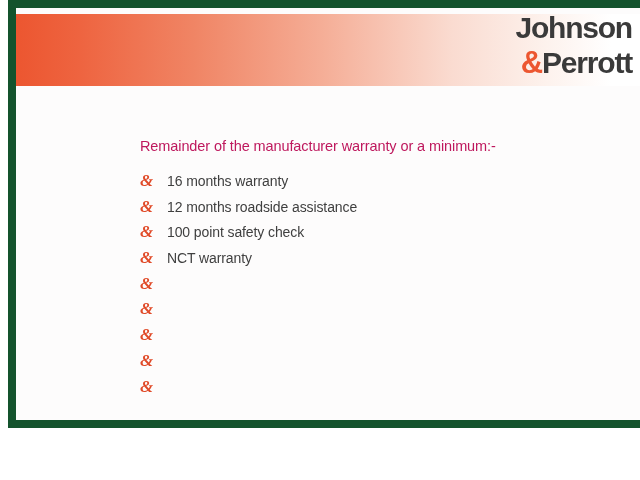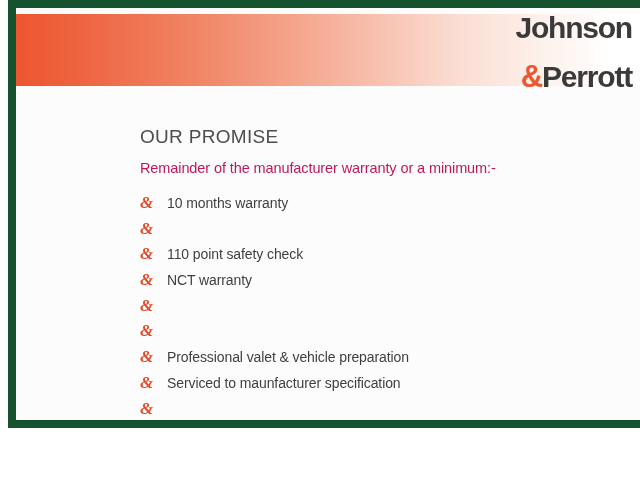--- a/index.html
+++ b/index.html
@@ -57,21 +57,21 @@
   .logo-line {
     display: block;
     font-family: "Liberation Sans", sans-serif;
     font-weight: bold;
     font-size: 30px;
     letter-spacing: -1.2px;
     color: #3A3A3A;
     white-space: nowrap;
   }
   #logo-top { margin-top: 1px; }
-  #logo-bottom { margin-top: 18px; }
+  #logo-bottom { margin-top: 4px; }
   .logo-amp {
     color: #EC5630;
     font-size: 31px;
     font-weight: bold;
   }
 
   
   #content {
     position: absolute;
     left: 124px;
@@ -131,52 +131,50 @@
 <div id="card">
 
   <div id="header-band"></div>
 
   <div id="logo">
     <span class="logo-line" id="logo-top">Johnson</span>
     <span class="logo-line" id="logo-bottom"><span class="logo-amp">&amp;</span><span>Perrott</span></span>
   </div>
 
   <div id="content">
-    <h1 id="page-title">OUR PROMISE</h1>
     <p id="subtitle">Remainder of the manufacturer warranty or a minimum:-</p>
 
     <ul id="promise-list">
       <li class="promise-item">
         <span class="bullet-amp">&amp;</span>
-        <span class="promise-text">10 months warranty</span>
+        <span class="promise-text">16 months warranty</span>
       </li>
       <li class="promise-item">
         <span class="bullet-amp">&amp;</span>
+        <span class="promise-text">12 months roadside assistance</span>
       </li>
       <li class="promise-item">
         <span class="bullet-amp">&amp;</span>
-        <span class="promise-text">110 point safety check</span>
+        <span class="promise-text">100 point safety check</span>
       </li>
       <li class="promise-item">
         <span class="bullet-amp">&amp;</span>
         <span class="promise-text">NCT warranty</span>
       </li>
       <li class="promise-item">
         <span class="bullet-amp">&amp;</span>
       </li>
       <li class="promise-item">
         <span class="bullet-amp">&amp;</span>
       </li>
       <li class="promise-item">
         <span class="bullet-amp">&amp;</span>
-        <span class="promise-text">Professional valet &amp; vehicle preparation</span>
       </li>
       <li class="promise-item">
         <span class="bullet-amp">&amp;</span>
-        <span class="promise-text">Serviced to maunfacturer specification</span>
       </li>
       <li class="promise-item">
         <span class="bullet-amp">&amp;</span>
       </li>
     </ul>
   </div>
 
 </div>
 
 </body></html>

